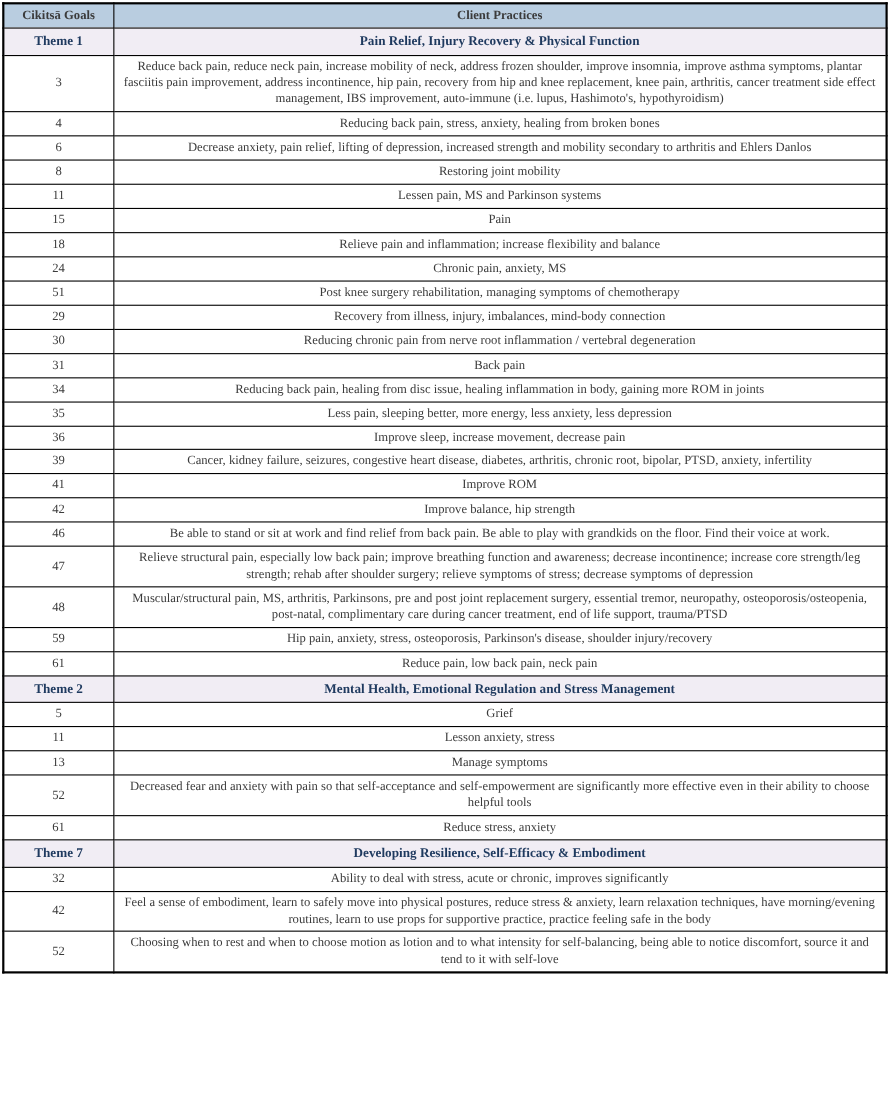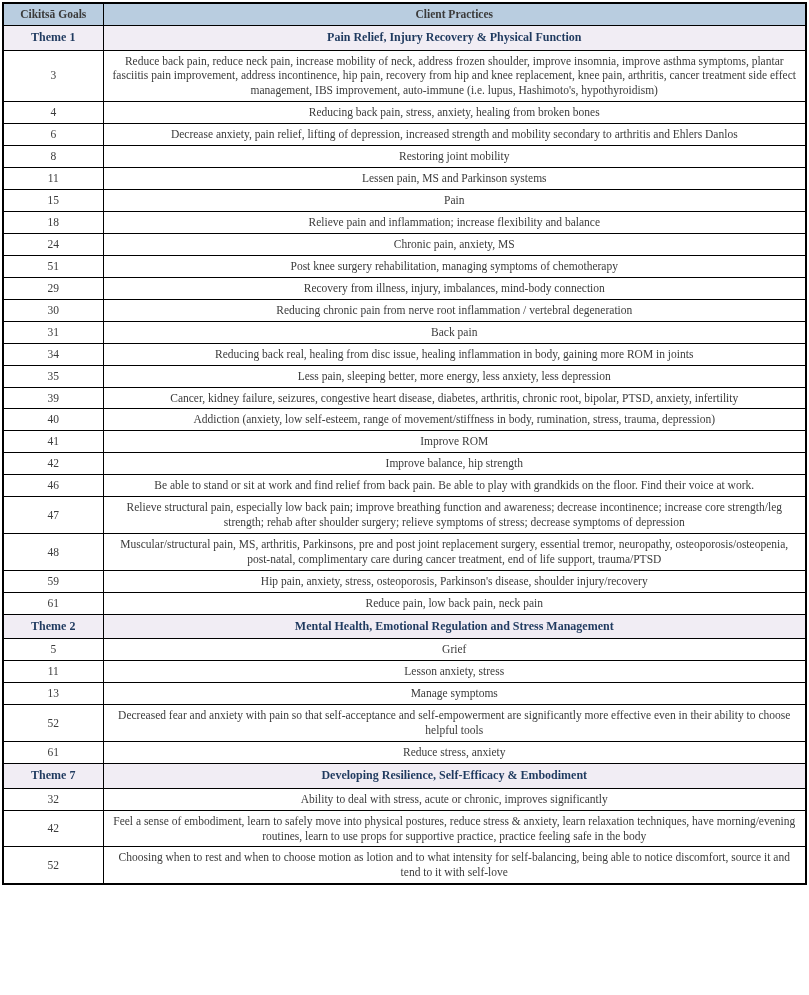--- a/index.html
+++ b/index.html
@@ -126,38 +126,38 @@
     <td class="practice-cell">Reducing chronic pain from nerve root inflammation / vertebral degeneration</td>
   </tr>
 
   <tr class="data-row">
     <td class="goal-cell">31</td>
     <td class="practice-cell">Back pain</td>
   </tr>
 
   <tr class="data-row">
     <td class="goal-cell">34</td>
-    <td class="practice-cell">Reducing back real, healing from disc issue, healing inflammation in body, gaining more ROM in joints</td>
+    <td class="practice-cell">Reducing back pain, healing from disc issue, healing inflammation in body, gaining more ROM in joints</td>
   </tr>
 
   <tr class="data-row">
     <td class="goal-cell">35</td>
     <td class="practice-cell">Less pain, sleeping better, more energy, less anxiety, less depression</td>
   </tr>
 
+  <tr class="data-row">
+    <td class="goal-cell">36</td>
+    <td class="practice-cell">Improve sleep, increase movement, decrease pain</td>
+  </tr>
 
   <tr class="data-row">
     <td class="goal-cell">39</td>
     <td class="practice-cell">Cancer, kidney failure, seizures, congestive heart disease, diabetes, arthritis, chronic root, bipolar, PTSD, anxiety, infertility</td>
   </tr>
 
-  <tr class="data-row">
-    <td class="goal-cell">40</td>
-    <td class="practice-cell">Addiction (anxiety, low self-esteem, range of movement/stiffness in body, rumination, stress, trauma, depression)</td>
-  </tr>
 
   <tr class="data-row">
     <td class="goal-cell">41</td>
     <td class="practice-cell">Improve ROM</td>
   </tr>
 
   <tr class="data-row">
     <td class="goal-cell">42</td>
     <td class="practice-cell">Improve balance, hip strength</td>
   </tr>

